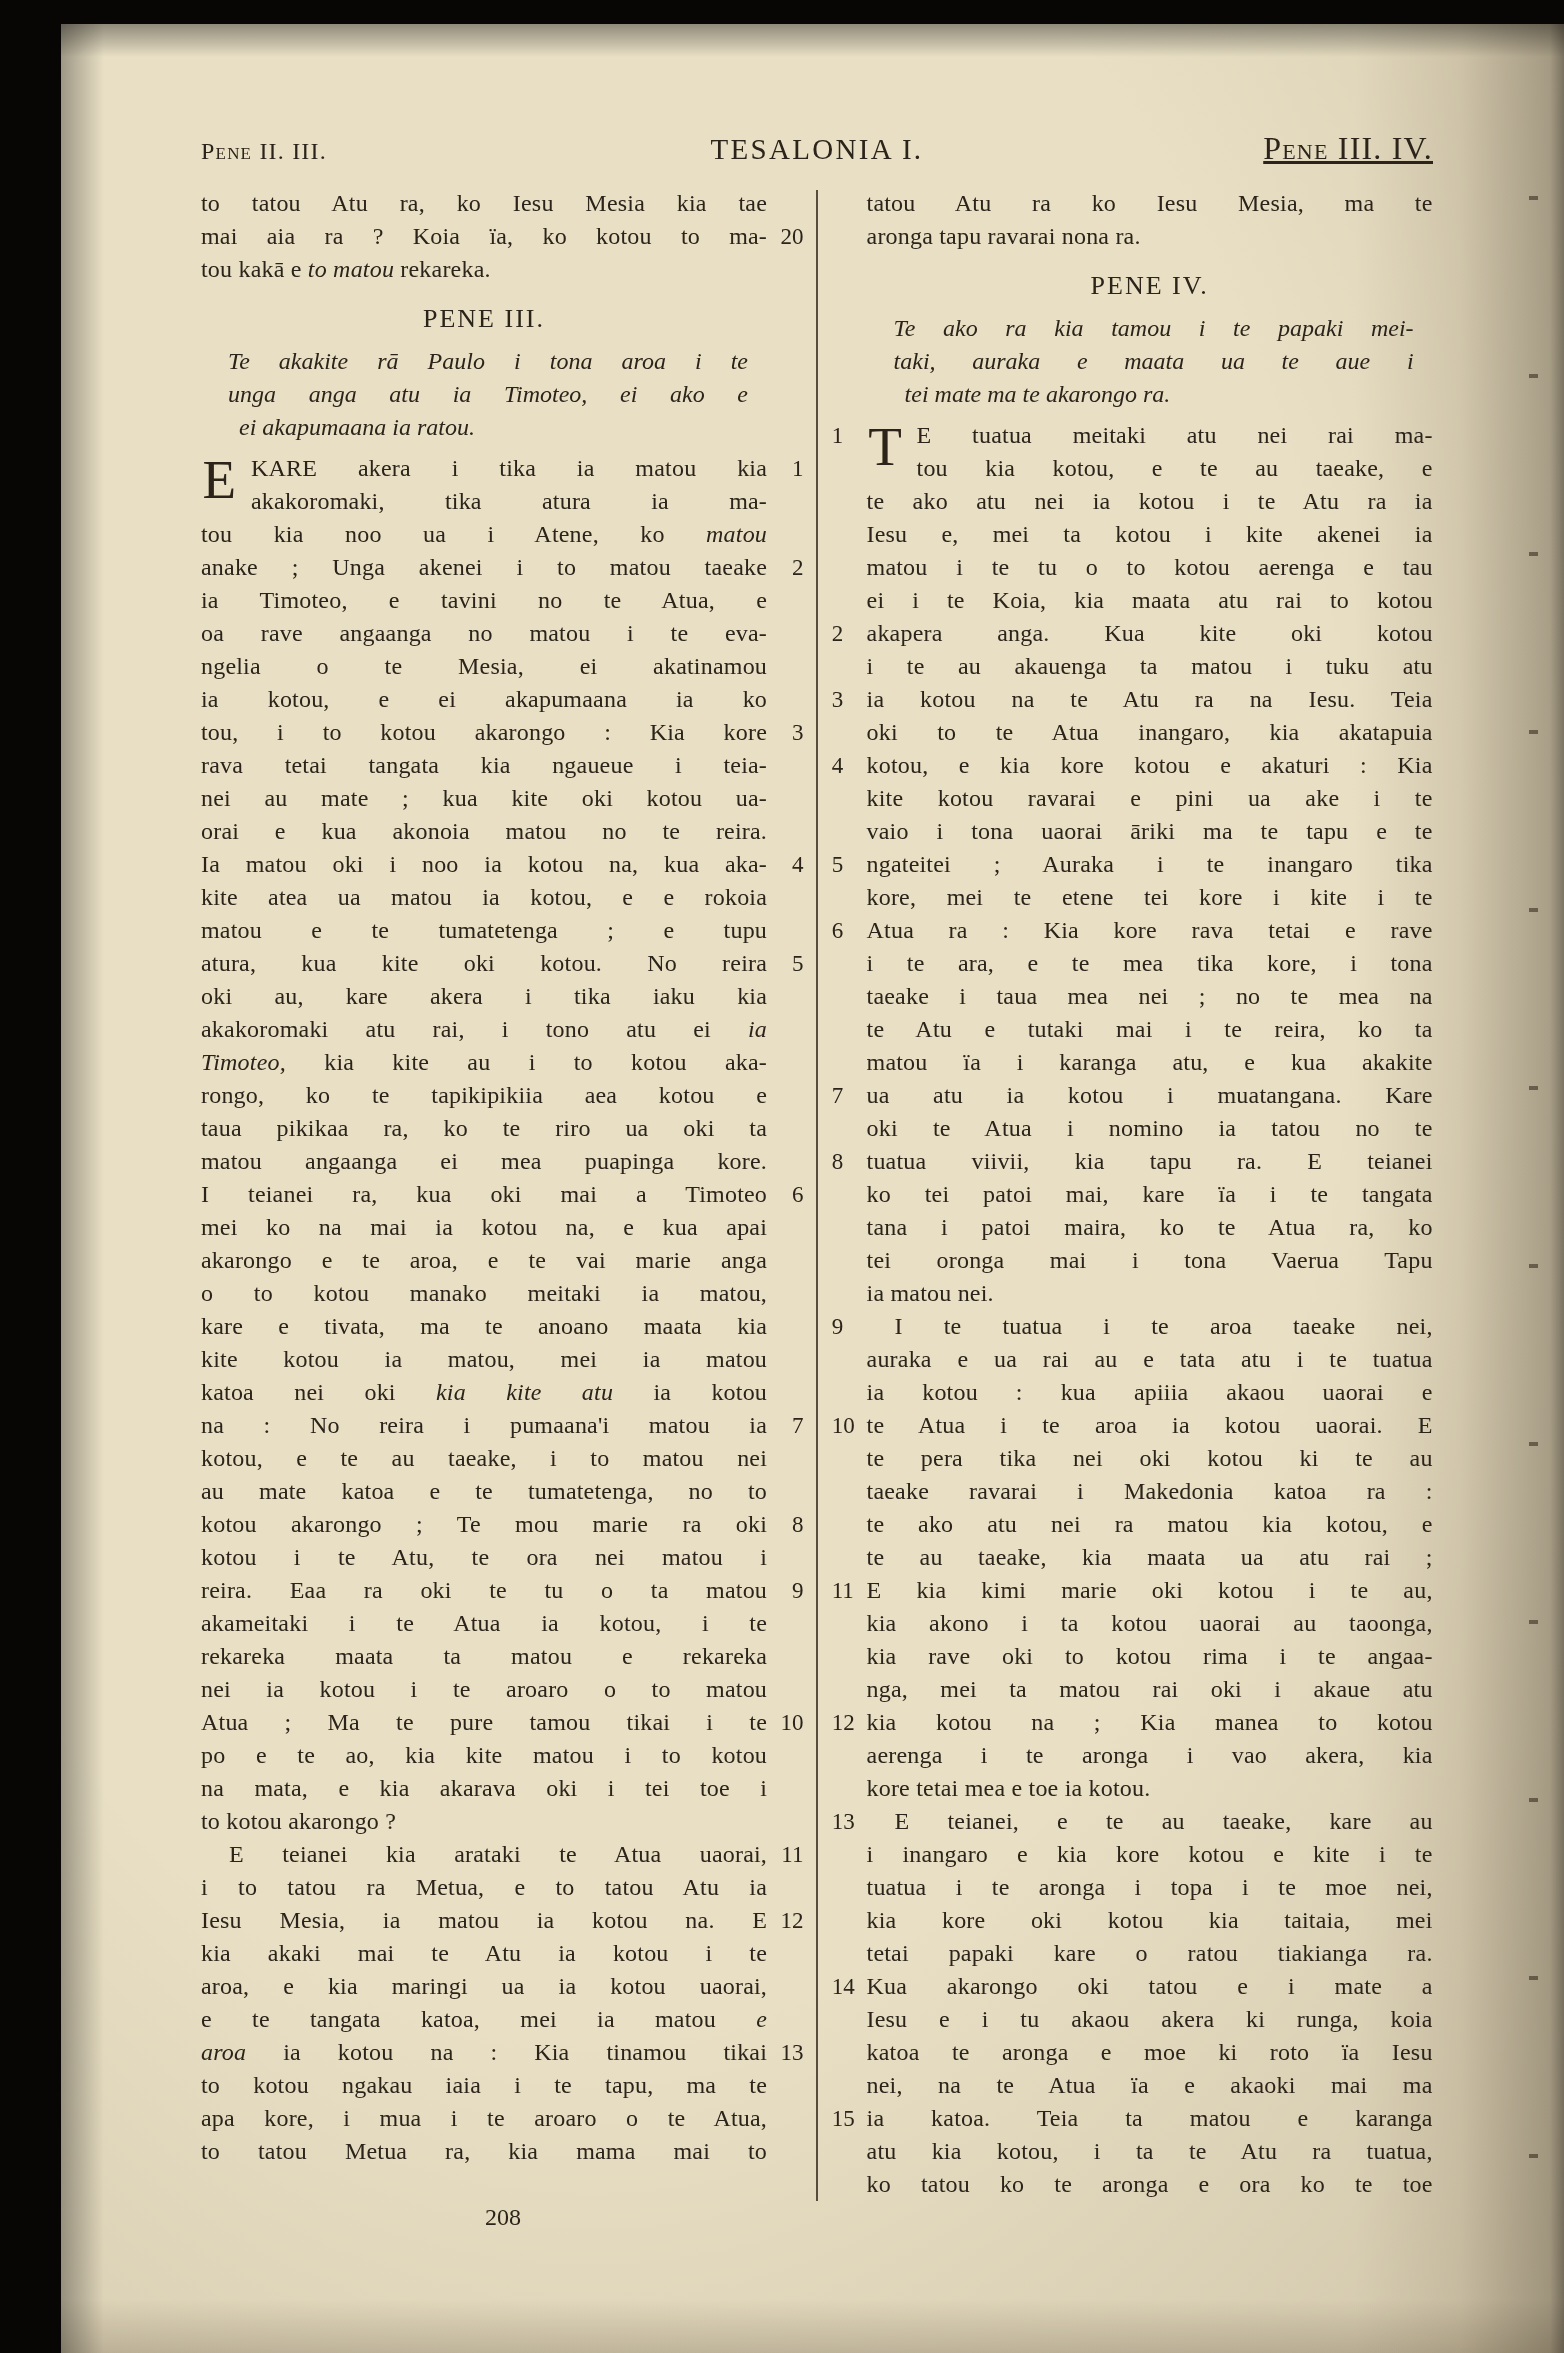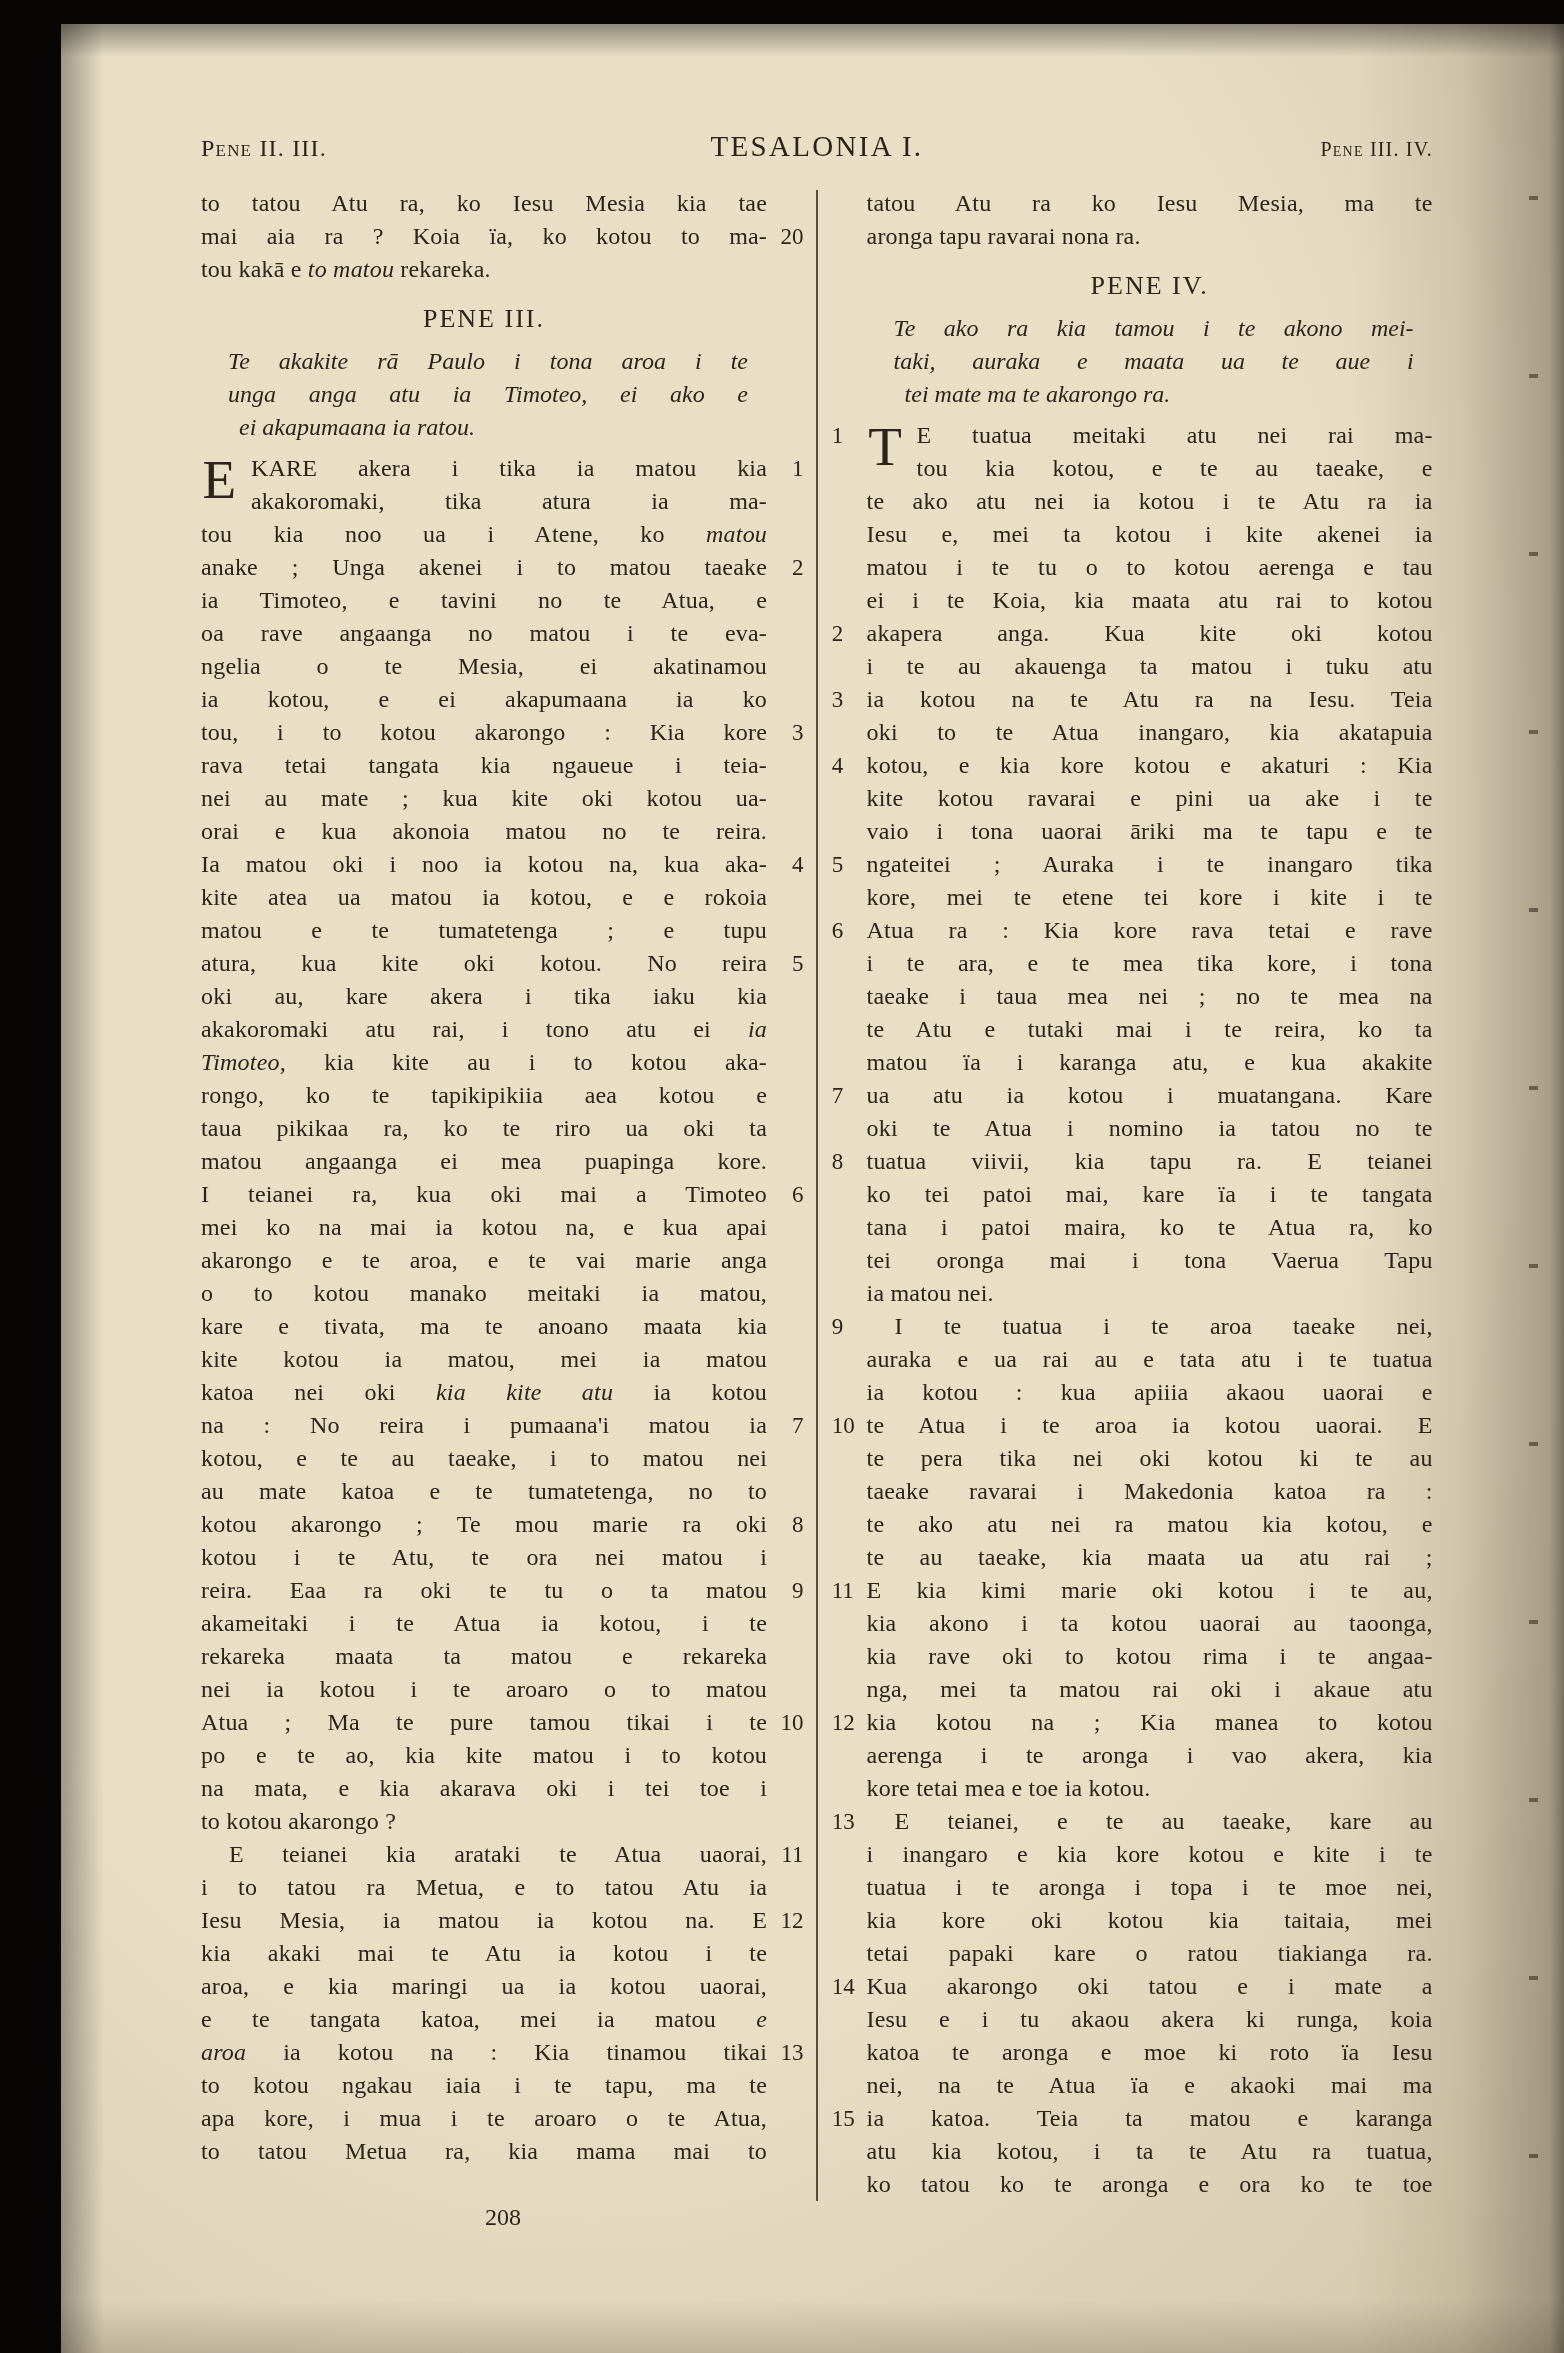--- a/index.html
+++ b/index.html
@@ -25,21 +25,21 @@
   .edge-marks {
     position:absolute; right:27px; top:172px; bottom:55px; width:9.4px; pointer-events:none;
     background:repeating-linear-gradient(to bottom,
       rgba(45,35,22,0.55) 0 3.9px, rgba(0,0,0,0) 3.9px 178px);
   }
   .text-block { position:absolute; left:107px; top:106px; width:1232px; color:var(--ink,#2c241a);margin-left:33px; }
 
   .header { display:grid; grid-template-columns:1fr auto 1fr; align-items:baseline; height:42px; }
   .h-left  { font-variant:small-caps; font-size:24px; letter-spacing:1.2px; }
   .h-center{ font-size:29px; letter-spacing:2.3px; }
-  .h-right { font-variant:small-caps; font-size:20px; letter-spacing:1.2px; text-align:right; }
+  .h-right { font-variant:small-caps; font-size:32px; letter-spacing:1.2px; text-align:right;text-decoration:underline; }
 
   .columns { display:flex; margin-top:15.6px; }
   .col-left, .col-right { width:604px; }
   .divider { width:1.6px; background:rgba(62,50,36,0.85); margin:3.1px 11px 0 11px; }
 
   .line { display:flex; height:33px; }
   .vnum { width:38px; font-size:23px; line-height:33px; }
   .col-left  .vnum { text-align:right; padding-right:1.6px; }
   .col-right .vnum { text-align:left;  padding-left:3.1px; }
   .ltext {
@@ -318,21 +318,21 @@
               <span class="vnum"></span>
               <span class="ltext"><span>tatou Atu ra ko Iesu Mesia, ma te</span></span>
             </div>
             <div class="line end">
               <span class="vnum"></span>
               <span class="ltext"><span>aronga tapu ravarai nona ra.</span></span>
             </div>
           </div>
           <div class="pene-heading">PENE IV.</div>
           <div class="summary">
-            <div class="sline">Te ako ra kia tamou i te akono mei-</div>
+            <div class="sline">Te ako ra kia tamou i te papaki mei-</div>
             <div class="sline">taki, auraka e maata ua te aue i</div>
             <div class="sline end">tei mate ma te akarongo ra.</div>
           </div>
           <div class="block">
             <div class="line has-dc">
               <span class="vnum">1</span>
               <span class="ltext"><span class="dropcap">T</span><span>E tuatua meitaki atu nei rai ma-</span></span>
             </div>
             <div class="line dc2">
               <span class="vnum"></span>

